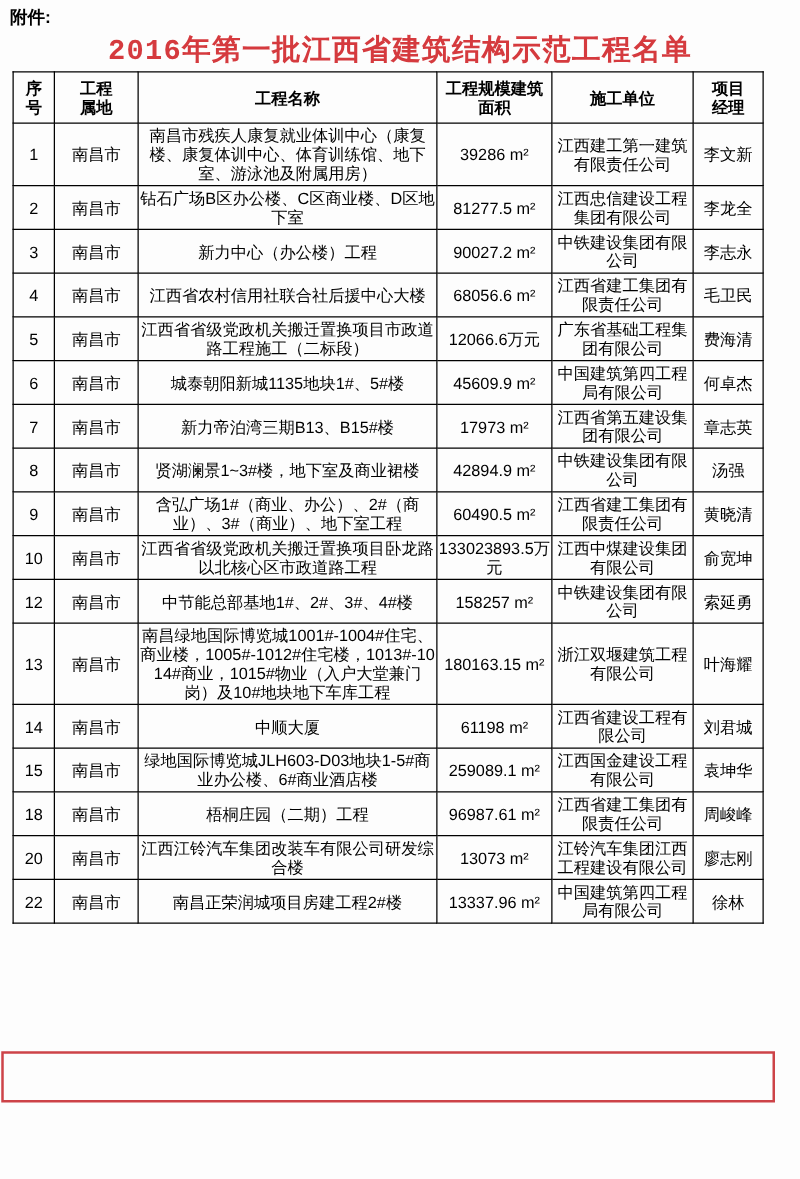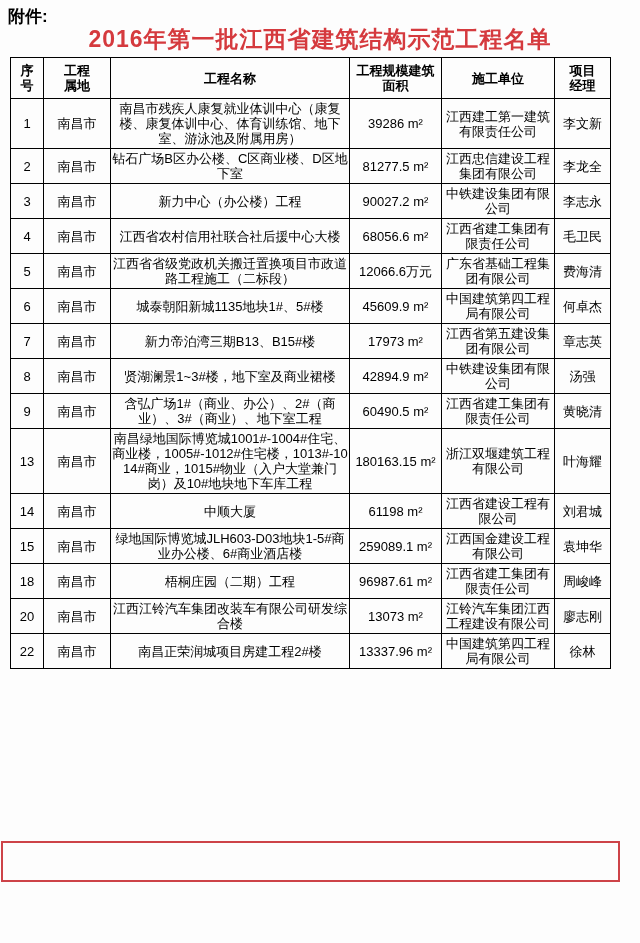--- a/index.html
+++ b/index.html
@@ -1,21 +1,21 @@
 <!DOCTYPE html>
 <html><head>
 <meta charset="utf-8">
 <style>
   html, body { margin: 0; padding: 0; overflow: hidden; }
   body {
     width: 640px; height: 943px; position: relative;
     background: #fdfdfd; color: #000;
     font-family: "Liberation Sans", sans-serif;
   }
-  .attachment { position: absolute; top: 5px; left: 8px; font-size: 17px; font-weight: bold; }
+  .attachment { position: absolute; top: 5px; left: 8px; font-size: 14px; font-weight: bold; }
   h1.title {
     margin: 24px 0 2px 0; text-align: center;
     font-size: 23px; font-weight: bold; letter-spacing: 1px;
   }
   table.projects {
     border-collapse: collapse; table-layout: fixed;
     width: 600px; margin-left: 10px;
   }
   th, td {
     border: 1px solid #000; text-align: center; vertical-align: middle;
@@ -27,21 +27,21 @@
   #highlight-box {
     position: absolute; border: 2px solid; pointer-events: none;
     background: transparent; z-index: 5;
   }
 </style>
 </head>
 <body>
 
 <div class="attachment">附件:</div>
 
-<h1 class="title" style="color: rgb(213, 58, 62);">2016年第一批江西省建筑结构示范工程名单</h1>
+<h1 class="title" style="color: rgb(213, 58, 62); font-family: Liberation Mono, monospace;">2016年第一批江西省建筑结构示范工程名单</h1>
 
 <table class="projects">
   <colgroup>
     <col style="width:33px">
       <col style="width:67px">
       <col style="width:239px">
     <col style="width:92px">
       <col style="width:113px">
       <col style="width:56px">
   </colgroup>
@@ -126,20 +126,36 @@
       </tr>
       <tr>
         <td class="num">9</td>
         <td>南昌市</td>
         <td>含弘广场1#（商业、办公）、2#（商业）、3#（商业）、地下室工程</td>
         <td class="num">60490.5 m²</td>
         <td>江西省建工集团有限责任公司</td>
         <td>黄晓清</td>
       </tr>
       <tr>
+        <td class="num">10</td>
+        <td>南昌市</td>
+        <td>江西省省级党政机关搬迁置换项目卧龙路以北核心区市政道路工程</td>
+        <td class="num">133023893.5万元</td>
+        <td>江西中煤建设集团有限公司</td>
+        <td>俞宽坤</td>
+      </tr>
+      <tr>
+        <td class="num">12</td>
+        <td>南昌市</td>
+        <td>中节能总部基地1#、2#、3#、4#楼</td>
+        <td class="num">158257 m²</td>
+        <td>中铁建设集团有限公司</td>
+        <td>索延勇</td>
+      </tr>
+      <tr>
         <td class="num">13</td>
         <td>南昌市</td>
         <td>南昌绿地国际博览城1001#-1004#住宅、商业楼，1005#-1012#住宅楼，1013#-1014#商业，1015#物业（入户大堂兼门岗）及10#地块地下车库工程</td>
         <td class="num">180163.15 m²</td>
         <td>浙江双堰建筑工程有限公司</td>
         <td>叶海耀</td>
       </tr>
       <tr>
         <td class="num">14</td>
         <td>南昌市</td>

